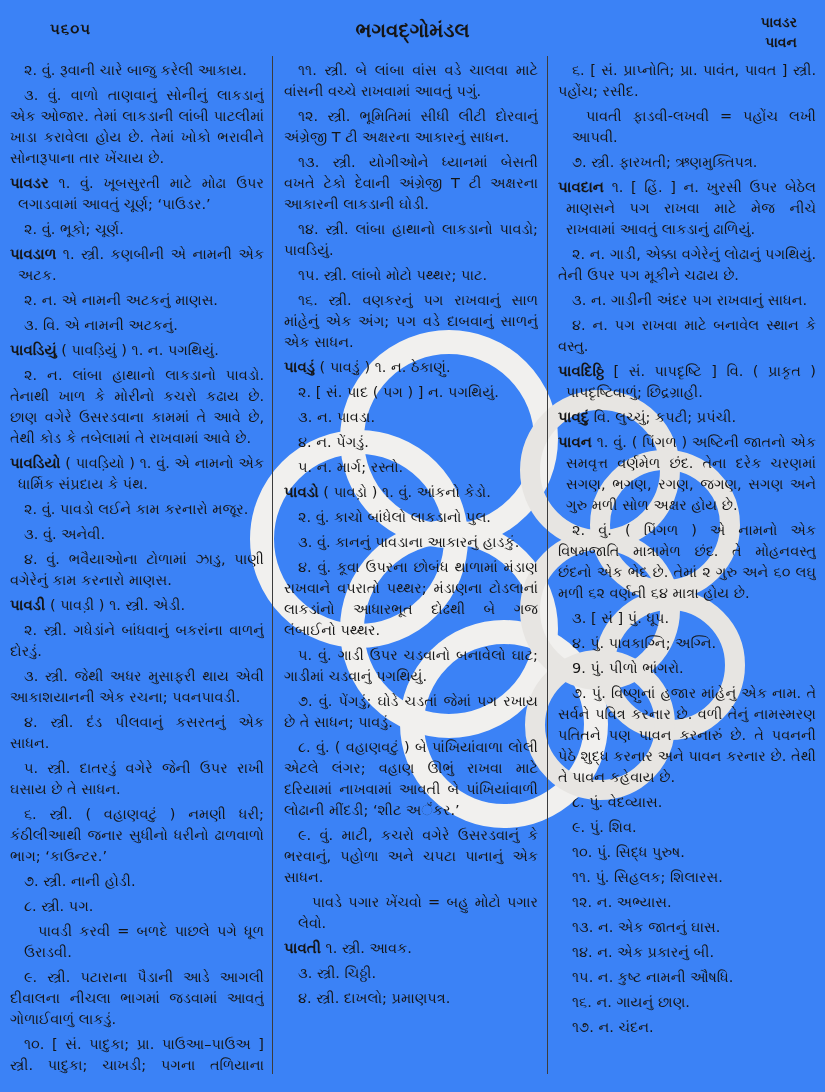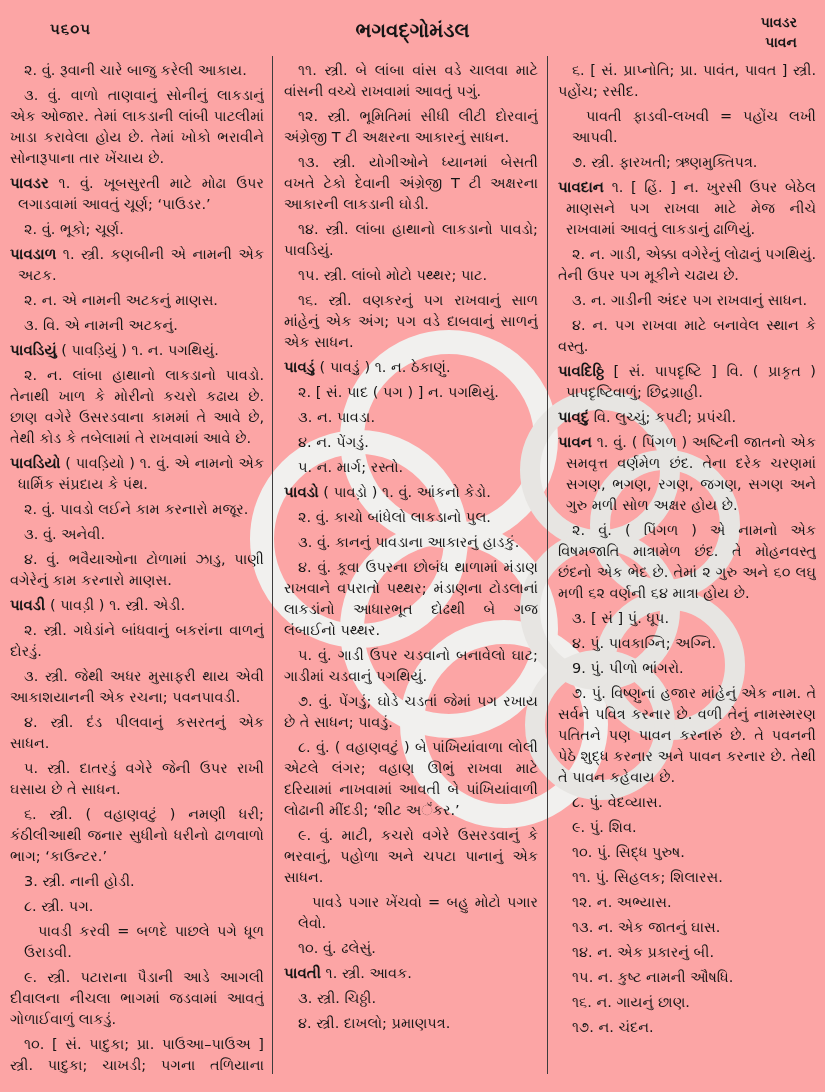--- a/index.html
+++ b/index.html
@@ -1,20 +1,20 @@
 <!DOCTYPE html>
 <html lang="gu"><head>
 <meta charset="utf-8">
 <style>
   html,body{margin:0;padding:0;background:#e9e9e9;}
   .page{
     position:relative;
     width:825px;height:1092px;
     margin:0 auto;
-    background:#fca5a5;
+    background:#3b82f6;
     font-family:"DejaVu Sans",sans-serif;
     color:#151515;
     overflow:hidden;
   }
   
   .page-header{position:absolute;top:0;left:0;right:0;height:56px;}
   .page-number{
     position:absolute;left:50px;top:20px;
     font-size:15px;font-weight:bold;letter-spacing:1px;
   }
@@ -98,21 +98,21 @@
         <p class="para entry"><span class="headword">પાવડિયો</span> <span>( પાવડ઼િયો ) ૧. વું. એ નામનો એક ધાર્મિક સંપ્રદાય કે પંથ.</span></p>
         <p class="para sense"><span>૨. વું. પાવડો લઈને કામ કરનારો મજૂર.</span></p>
         <p class="para sense"><span>૩. વું. અનેવી.</span></p>
         <p class="para sense"><span>૪. વું. ભવૈયાઓના ટોળામાં ઝાડુ, પાણી વગેરેનું કામ કરનારો માણસ.</span></p>
         <p class="para entry"><span class="headword">પાવડી</span> <span>( પાવડ઼ી ) ૧. સ્ત્રી. એડી.</span></p>
         <p class="para sense"><span>૨. સ્ત્રી. ગધેડાંને બાંધવાનું બકરાંના વાળનું દોરડું.</span></p>
         <p class="para sense"><span>૩. સ્ત્રી. જેથી અધર મુસાફરી થાય એવી આકાશયાનની એક રચના; પવનપાવડી.</span></p>
         <p class="para sense"><span>૪. સ્ત્રી. દંડ પીલવાનું કસરતનું એક સાધન.</span></p>
         <p class="para sense"><span>૫. સ્ત્રી. દાતરડું વગેરે જેની ઉપર રાખી ઘસાય છે તે સાધન.</span></p>
         <p class="para sense"><span>૬. સ્ત્રી. ( વહાણવટું ) નમણી ધરી; કંઠીલીઆથી જનાર સુધીનો ધરીનો ઢાળવાળો ભાગ; ‘કાઉન્ટર.’</span></p>
-        <p class="para sense"><span>3. સ્ત્રી. નાની હોડી.</span></p>
+        <p class="para sense"><span>૭. સ્ત્રી. નાની હોડી.</span></p>
         <p class="para sense"><span>૮. સ્ત્રી. પગ.</span></p>
         <p class="para idiom"><span>પાવડી કરવી = બળદે પાછલે પગે ધૂળ ઉરાડવી.</span></p>
         <p class="para sense"><span>૯. સ્ત્રી. પટારાના પૈડાની આડે આગલી દીવાલના નીચલા ભાગમાં જડવામાં આવતું ગોળાઈવાળું લાકડું.</span></p>
         <p class="para sense"><span>૧૦. [ સં. પાદુકા; પ્રા. પાઉઆ–પાઉઅ ] સ્ત્રી. પાદુકા; ચાખડી; પગના તળિયાના આકારના લાકડાના ઘાટ; જોડાને ઠેકાણે પહેરવાનો એક ઘાટ; પાવડા.</span></p>
       </div>
     <div class="col col-1">
         <p class="para sense"><span>૧૧. સ્ત્રી. બે લાંબા વાંસ વડે ચાલવા માટે વાંસની વચ્ચે રાખવામાં આવતું પગું.</span></p>
         <p class="para sense"><span>૧૨. સ્ત્રી. ભૂમિતિમાં સીધી લીટી દોરવાનું અંગ્રેજી T ટી અક્ષરના આકારનું સાધન.</span></p>
         <p class="para sense"><span>૧૩. સ્ત્રી. યોગીઓને ધ્યાનમાં બેસતી વખતે ટેકો દેવાની અંગ્રેજી T ટી અક્ષરના આકારની લાકડાની ઘોડી.</span></p>
         <p class="para sense"><span>૧૪. સ્ત્રી. લાંબા હાથાનો લાકડાનો પાવડો; પાવડિયું.</span></p>
@@ -125,21 +125,20 @@
         <p class="para sense"><span>૫. ન. માર્ગ; રસ્તો.</span></p>
         <p class="para entry"><span class="headword">પાવડો</span> <span>( પાવડ઼ો ) ૧. વું. આંકનો કેડો.</span></p>
         <p class="para sense"><span>૨. વું. કાચો બાંધેલો લાકડાનો પુલ.</span></p>
         <p class="para sense"><span>૩. વું. કાનનું પાવડાના આકારનું હાડકું.</span></p>
         <p class="para sense"><span>૪. વું. કૂવા ઉપરના છોબંધ થાળામાં મંડાણ રાખવાને વપરાતો પથ્થર; મંડાણના ટોડલાનાં લાકડાંનો આધારભૂત દોઢથી બે ગજ લંબાઈનો પથ્થર.</span></p>
         <p class="para sense"><span>૫. વું. ગાડી ઉપર ચડવાનો બનાવેલો ઘાટ; ગાડીમાં ચડવાનું પગથિયું.</span></p>
         <p class="para sense"><span>૭. વું. પેંગડું; ઘોડે ચડતાં જેમાં પગ રખાય છે તે સાધન; પાવડું.</span></p>
         <p class="para sense"><span>૮. વું. ( વહાણવટું ) બે પાંખિયાંવાળા લોલી એટલે લંગર; વહાણ ઊભું રાખવા માટે દરિયામાં નાખવામાં આવતી બે પાંખિયાંવાળી લોઢાની મીંદડી; ‘શીટ અૅંકર.’</span></p>
         <p class="para sense"><span>૯. વું. માટી, કચરો વગેરે ઉસરડવાનું કે ભરવાનું, પહોળા અને ચપટા પાનાનું એક સાધન.</span></p>
         <p class="para idiom"><span>પાવડે પગાર ખેંચવો = બહુ મોટો પગાર લેવો.</span></p>
-        <p class="para sense"><span>૧૦. વું. ઢલેસું.</span></p>
         <p class="para entry"><span class="headword">પાવતી</span> <span>૧. સ્ત્રી. આવક.</span></p>
         <p class="para sense"><span>૩. સ્ત્રી. ચિઠ્ઠી.</span></p>
         <p class="para sense"><span>૪. સ્ત્રી. દાખલો; પ્રમાણપત્ર.</span></p>
       </div>
     <div class="col col-2">
         <p class="para sense"><span>૬. [ સં. પ્રાપ્નોતિ; પ્રા. પાવંત, પાવત ] સ્ત્રી. પહોંચ; રસીદ.</span></p>
         <p class="para idiom"><span>પાવતી ફાડવી-લખવી = પહોંચ લખી આપવી.</span></p>
         <p class="para sense"><span>૭. સ્ત્રી. ફારખતી; ઋણમુક્તિપત્ર.</span></p>
         <p class="para entry"><span class="headword">પાવદાન</span> <span>૧. [ હિં. ] ન. ખુરસી ઉપર બેઠેલ માણસને પગ રાખવા માટે મેજ નીચે રાખવામાં આવતું લાકડાનું ઢાળિયું.</span></p>
         <p class="para sense"><span>૨. ન. ગાડી, એક્કા વગેરેનું લોઢાનું પગથિયું. તેની ઉપર પગ મૂકીને ચઢાય છે.</span></p>

